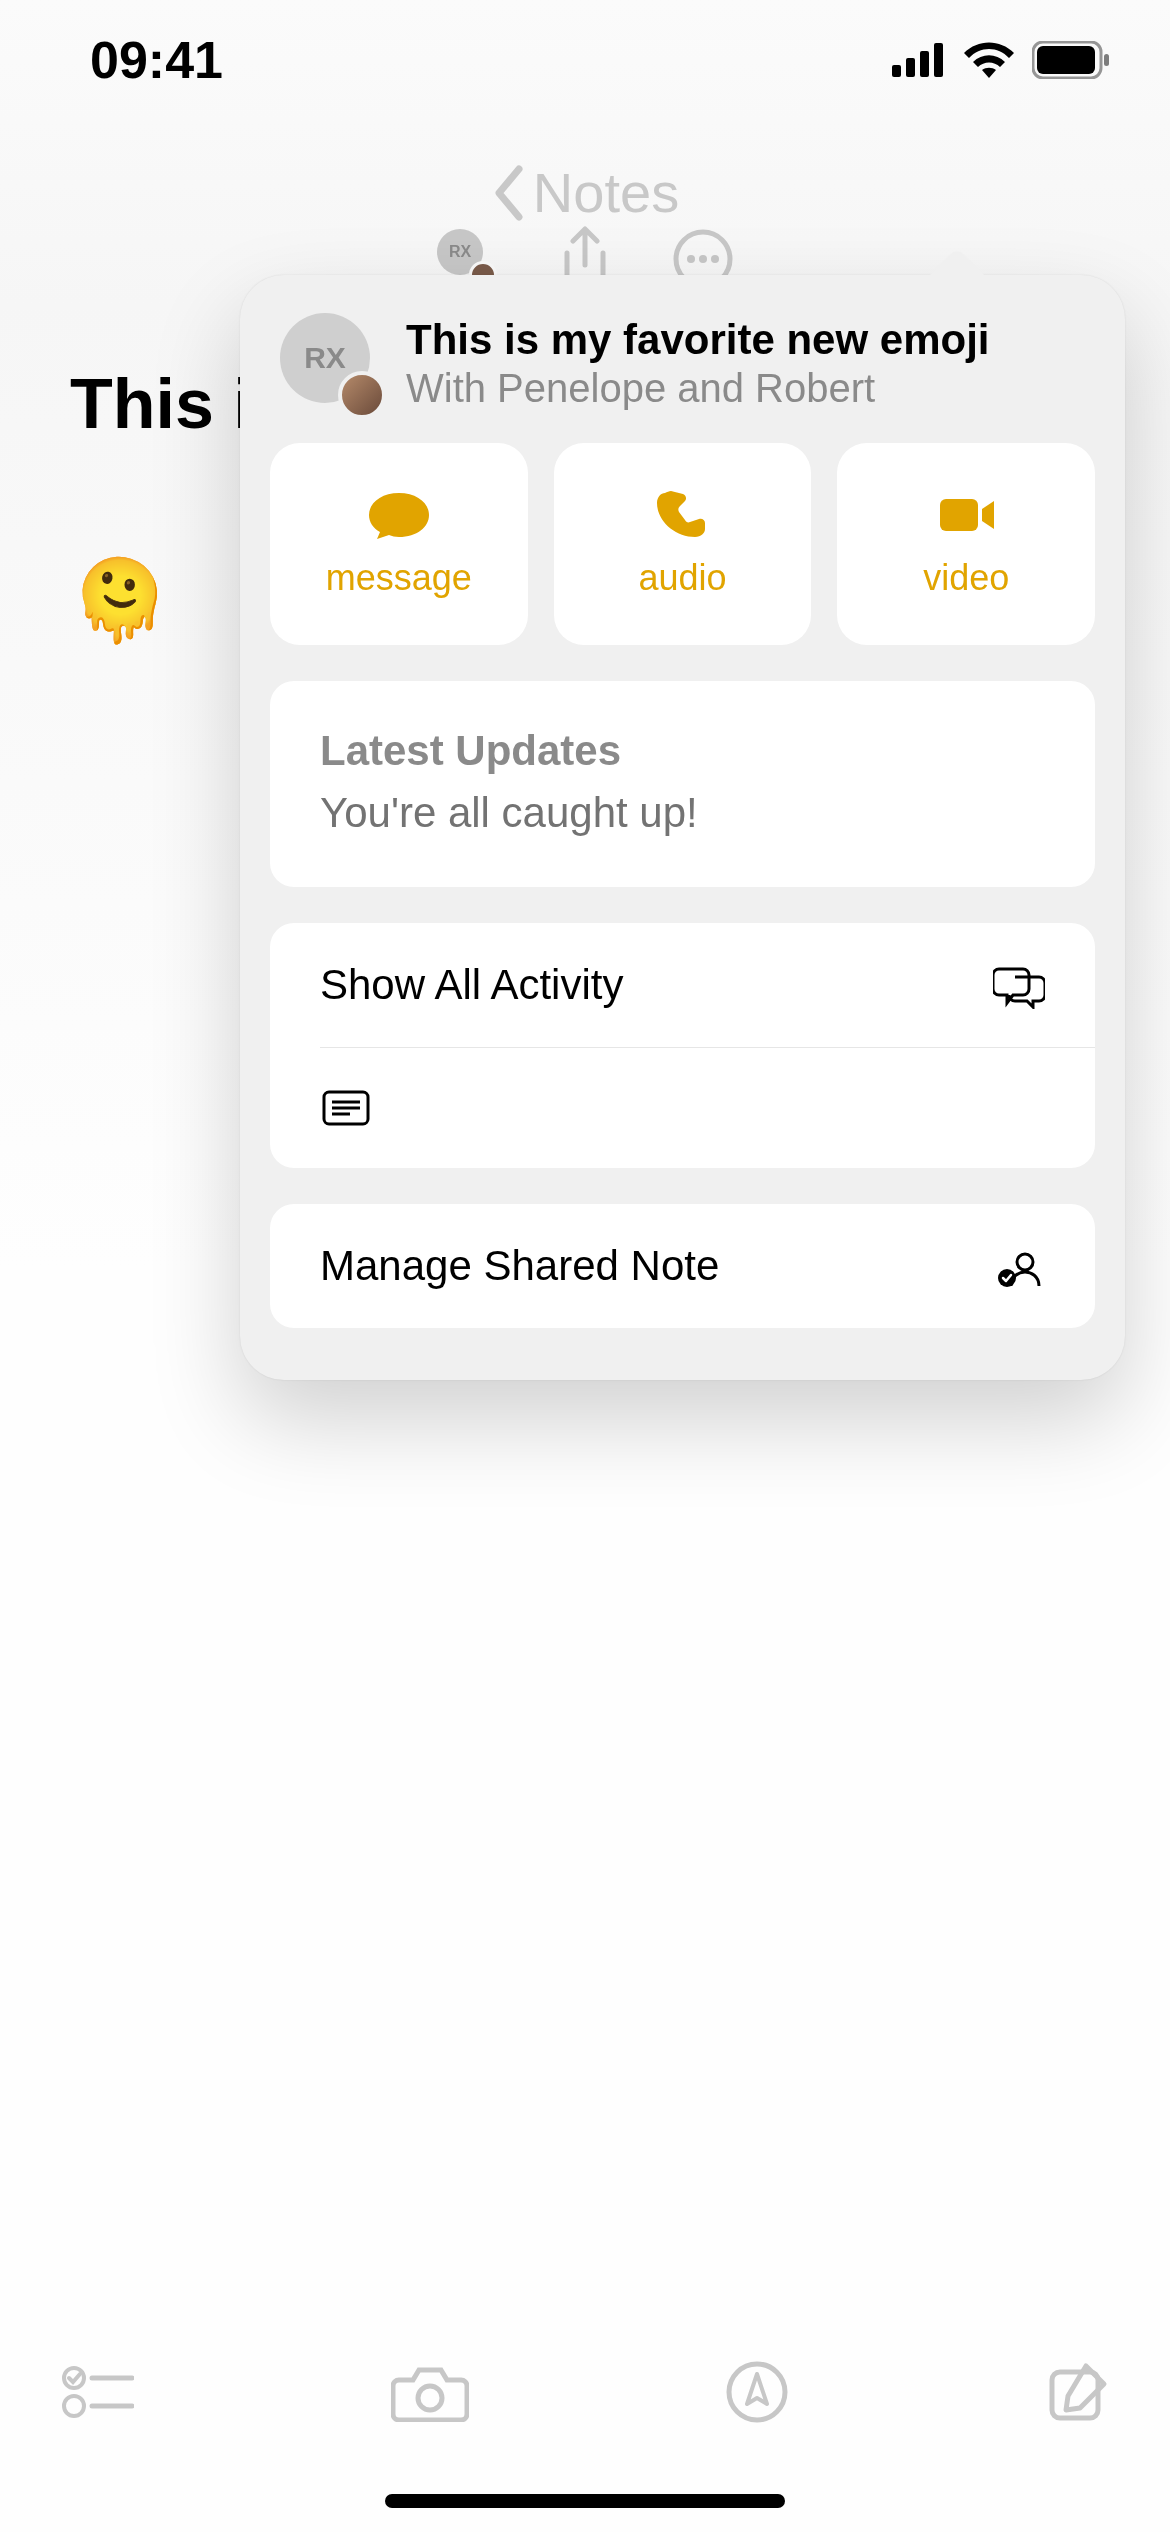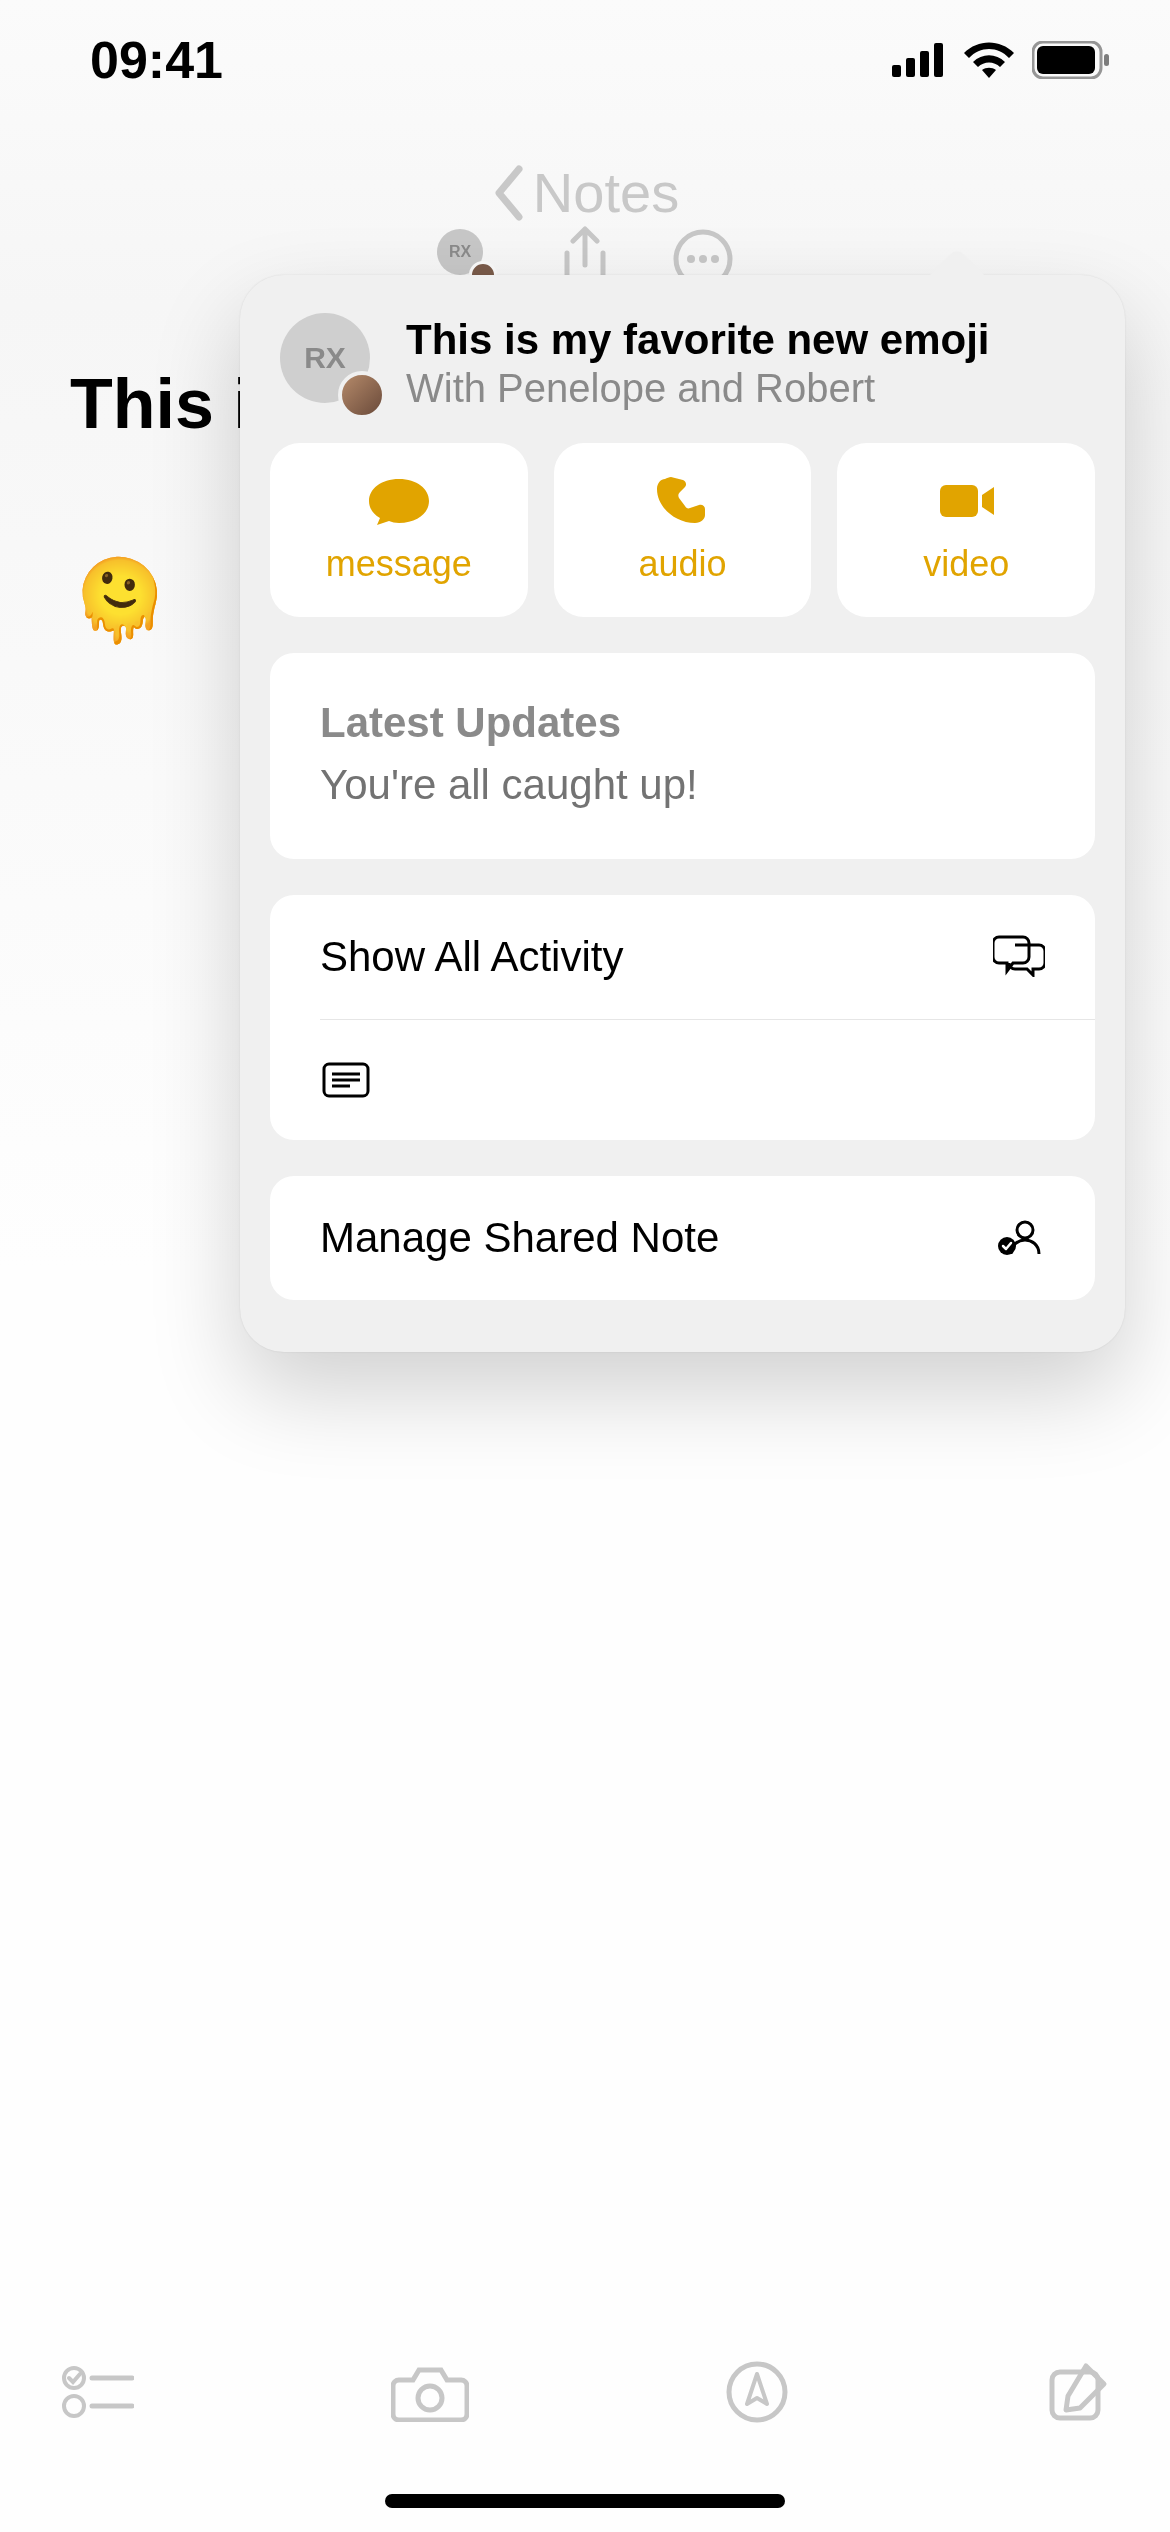--- a/index.html
+++ b/index.html
@@ -34,30 +34,30 @@
   .popover::before { content:""; position:absolute; top:-18px; right:146px; width:44px; height:44px; background:#f0f0f0; transform:rotate(45deg); border-top-left-radius:8px; }
 
   .pop-header { display:flex; align-items:center; gap:26px; padding:8px 10px 30px 10px; }
   .pop-avatar { position:relative; width:100px; height:100px; flex:0 0 auto; }
   .pop-avatar .a1 { position:absolute; left:0; top:0; width:90px; height:90px; border-radius:50%; background:#cfcfcf; display:flex; align-items:center; justify-content:center; color:#8a8a8a; font-size:30px; font-weight:700; }
   .pop-avatar .a2 { position:absolute; right:-6px; bottom:-6px; width:48px; height:48px; border-radius:50%; background:linear-gradient(135deg,#b58a6a,#6a4a3a); border:4px solid #f0f0f0; }
   .pop-hd-text .t1 { font-size:42px; font-weight:700; color:#000; }
   .pop-hd-text .t2 { font-size:40px; font-weight:400; color:#8a8a8a; margin-top:2px; }
 
   .action-row { display:flex; gap:26px; margin-bottom:36px; }
-  .action-btn { flex:1; background:#fff; border-radius:30px; height:174px; display:flex; flex-direction:column; align-items:center; justify-content:center; gap:16px; color:#e1a400; }
+  .action-btn { flex:1; background:#fff; border-radius:30px; height:202px; display:flex; flex-direction:column; align-items:center; justify-content:center; gap:16px; color:#e1a400; }
   .action-btn svg { width:64px; height:52px; display:block; }
   .action-btn .lbl { font-size:36px; font-weight:400; }
 
   .card { background:#fff; border-radius:24px; margin-bottom:36px; overflow:hidden; }
   .updates { padding:46px 50px 50px 50px; }
   .updates .u1 { font-size:42px; font-weight:600; color:#8a8a8a; margin-bottom:14px; }
   .updates .u2 { font-size:42px; font-weight:400; color:#737373; }
 
-  .menu-row { display:flex; align-items:flex-start; justify-content:space-between; padding:38px 50px; }
+  .menu-row { display:flex; align-items:flex-end; justify-content:space-between; padding:38px 50px; }
   .menu-row .mlabel { font-size:42px; color:#000; }
   .menu-row svg { width:52px; height:44px; }
   .divider { height:1px; background:#e6e6e6; margin-left:50px; }
 
   
   .toolbar { position:absolute; bottom:80px; left:0; right:0; height:120px; display:flex; align-items:center; justify-content:space-between; padding:0 60px; color:#c7c7c7; }
   .toolbar svg { display:block; }
 
   .home-indicator { position:absolute; bottom:24px; left:50%; transform:translateX(-50%); width:400px; height:14px; background:#000; border-radius:20px; }
 </style>

